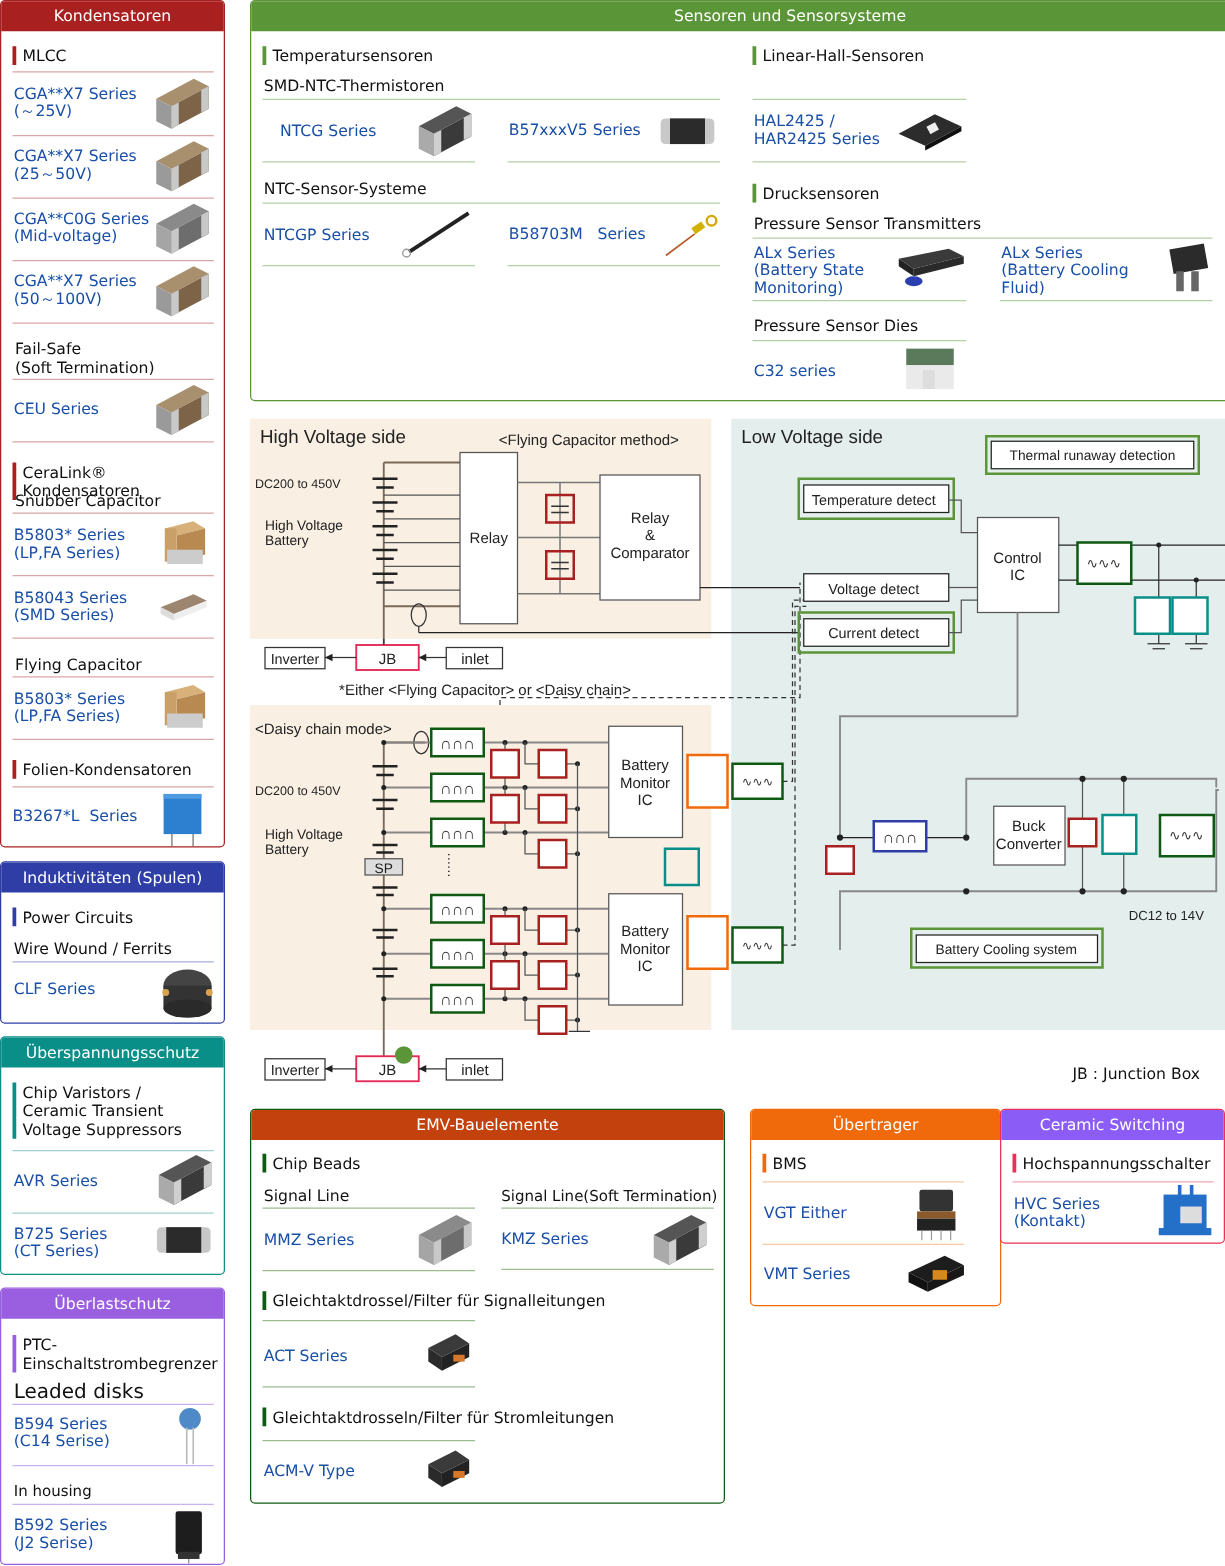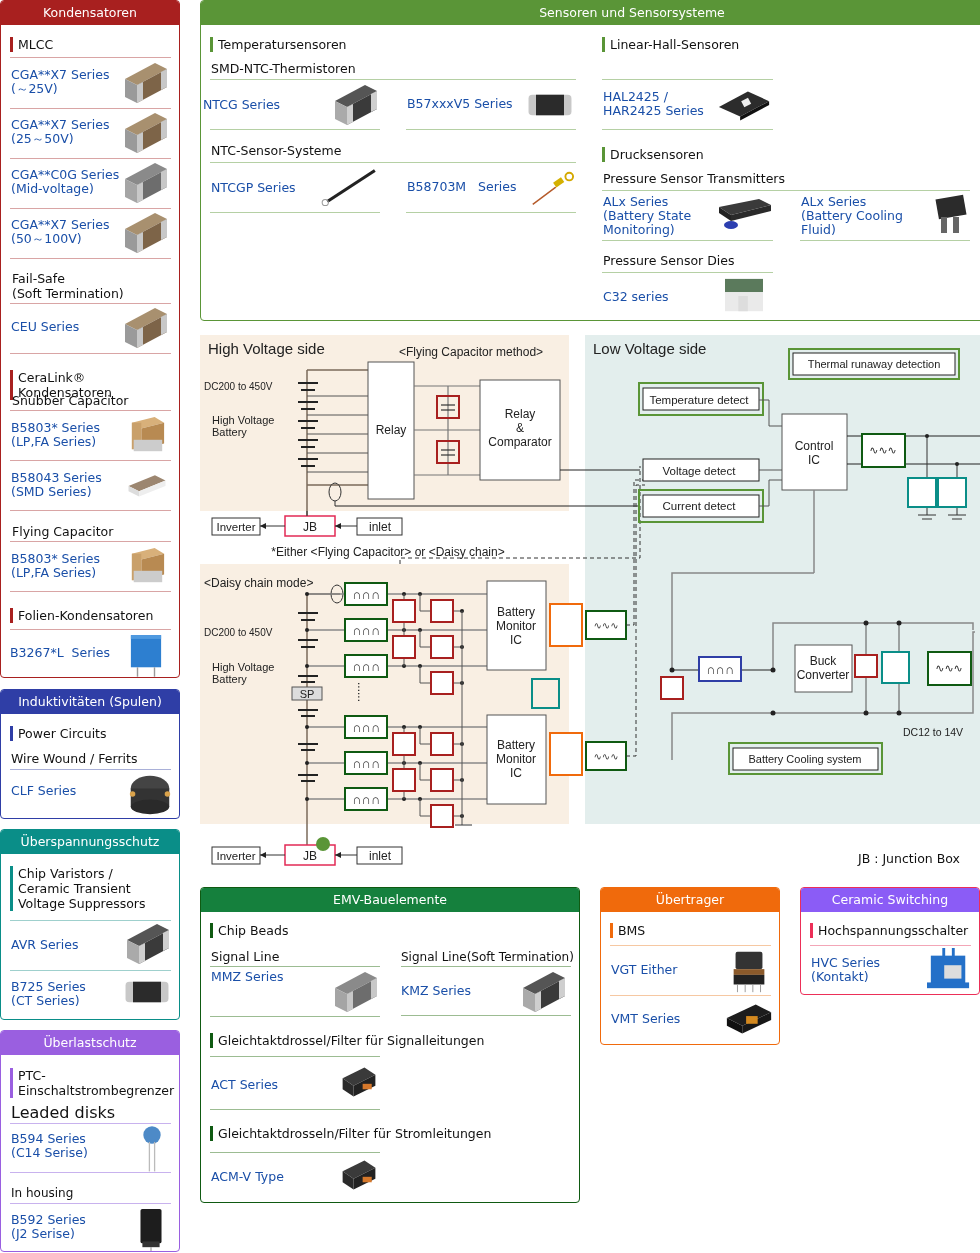--- a/index.html
+++ b/index.html
@@ -9,21 +9,21 @@
 .sub{position:absolute;font-size:12.5px;color:#111;border-left:3px solid;padding-left:5px;line-height:15px}
 .lbl{position:absolute;font-size:12.5px;color:#111;line-height:15px}
 .lnk{position:absolute;font-size:12.5px;color:#1a4fa8;line-height:14px;cursor:pointer;white-space:pre-line}
 .hr{position:absolute;height:1px}
 .thumb{position:absolute}
 .red .phead{background:#a8201f}.red{border-color:#a8201f}.red .sub{border-color:#a8201f}.red .hr{background:#d9a5a5}
 .blue .phead{background:#2f3ea6}.blue{border-color:#2f3ea6}.blue .sub{border-color:#2f3ea6}.blue .hr{background:#a9b0d8}
 .teal .phead{background:#0a8e88}.teal{border-color:#0a8e88}.teal .sub{border-color:#0a8e88}.teal .hr{background:#9fd0cd}
 .purp .phead{background:#9a5fe0}.purp{border-color:#9a5fe0}.purp .sub{border-color:#9a5fe0}.purp .hr{background:#c8b2ee}
 .green .phead{background:#5a9537}.green{border-color:#5a9537}.green .sub{border-color:#5a9537}.green .hr{background:#b5d0a4}
-.dgreen .phead{background:#15803d}.dgreen{border-color:#0f5a12}.dgreen .sub{border-color:#0f5a12}.dgreen .hr{background:#9cbc92}
+.dgreen .phead{background:#c2410c}.dgreen{border-color:#0f5a12}.dgreen .sub{border-color:#0f5a12}.dgreen .hr{background:#9cbc92}
 .orange .phead{background:#f06a0c}.orange{border-color:#f06a0c}.orange .sub{border-color:#f06a0c}.orange .hr{background:#f6c8a2}
 .pink .phead{background:#8b5cf6}.pink{border-color:#ec2f58}.pink .sub{border-color:#ec2f58}.pink .hr{background:#f3a6b7}
 #diagram{position:absolute;left:200px;top:330px;width:780px;height:545px}
 #diagram text{font-family:"Liberation Sans",sans-serif}
 .jb-legend{position:absolute;left:858px;top:851px;font-size:12.5px;color:#111}
 </style>
 </head>
 <body>
 
 <svg width="0" height="0" style="position:absolute">
@@ -263,21 +263,21 @@
   <svg class="thumb" style="left:135px;top:176px" width="30" height="44">
       <use href="#housing"></use>
     </svg>
 </div>
 
 <div class="panel green" style="left:200px;top:0;width:864px;height:321px">
   <div class="phead">Sensoren und Sensorsysteme</div>
   <div class="sub" style="left:9px;top:36px">Temperatursensoren</div>
   <div class="lbl" style="left:10px;top:60px">SMD-NTC-Thermistoren</div>
   <div class="hr" style="left:9px;top:78px;width:366px"></div>
-  <div class="lnk" style="left:2px;top:97px">NTCG Series</div>
+  <div class="lnk" style="left:23px;top:97px">NTCG Series</div>
   <svg class="thumb" style="left:130px;top:82px" width="50" height="44">
       <use href="#chip-dark"></use>
     </svg>
   <div class="hr" style="left:9px;top:128px;width:170px"></div>
   <div class="lnk" style="left:206px;top:96px">B57xxxV5 Series</div>
   <svg class="thumb" style="left:324px;top:90px" width="50" height="28">
       <use href="#chip-flat"></use>
     </svg>
   <div class="hr" style="left:205px;top:128px;width:170px"></div>
   <div class="lbl" style="left:10px;top:142px">NTC-Sensor-Systeme</div>
@@ -610,21 +610,21 @@
 
 <div class="jb-legend">JB  :  Junction Box</div>
 
 <div class="panel dgreen" style="left:200px;top:887px;width:380px;height:316px">
   <div class="phead">EMV-Bauelemente</div>
   <div class="sub" style="left:9px;top:35px">Chip Beads</div>
   <div class="lbl" style="left:10px;top:61px">Signal Line</div>
   <div class="lbl" style="left:200px;top:62px;font-size:12px">Signal Line(Soft Termination)</div>
   <div class="hr" style="left:9px;top:78px;width:170px"></div>
   <div class="hr" style="left:200px;top:78px;width:170px"></div>
-  <div class="lnk" style="left:10px;top:82px">MMZ Series</div>
+  <div class="lnk" style="left:10px;top:97px">MMZ Series</div>
   <svg class="thumb" style="left:130px;top:82px" width="50" height="44">
       <use href="#chip-grey"></use>
     </svg>
   <div class="lnk" style="left:200px;top:96px">KMZ Series</div>
   <svg class="thumb" style="left:318px;top:82px" width="50" height="44">
       <use href="#chip-dark"></use>
     </svg>
   <div class="hr" style="left:9px;top:128px;width:170px"></div>
   <div class="hr" style="left:200px;top:127px;width:170px"></div>
   <div class="sub" style="left:9px;top:145px">Gleichtaktdrossel/Filter für Signalleitungen</div>
@@ -635,21 +635,21 @@
     </svg>
   <div class="hr" style="left:9px;top:221px;width:170px"></div>
   <div class="sub" style="left:9px;top:238px">Gleichtaktdrosseln/Filter für Stromleitungen</div>
   <div class="hr" style="left:9px;top:264px;width:170px"></div>
   <div class="lnk" style="left:10px;top:282px">ACM-V Type</div>
   <svg class="thumb" style="left:138px;top:268px" width="40" height="38">
       <use href="#cmc"></use>
     </svg>
 </div>
 
-<div class="panel orange" style="left:600px;top:887px;width:180px;height:158px">
+<div class="panel orange" style="left:600px;top:887px;width:201px;height:158px">
   <div class="phead">Übertrager</div>
   <div class="sub" style="left:9px;top:35px">BMS</div>
   <div class="hr" style="left:9px;top:57px;width:161px"></div>
   <div class="lnk" style="left:10px;top:75px">VGT Either</div>
   <svg class="thumb" style="left:126px;top:60px" width="44" height="48">
       <use href="#xfmr"></use>
     </svg>
   <div class="hr" style="left:9px;top:107px;width:161px"></div>
   <div class="lnk" style="left:10px;top:124px">VMT Series</div>
   <svg class="thumb" style="left:122px;top:110px" width="52" height="40">

